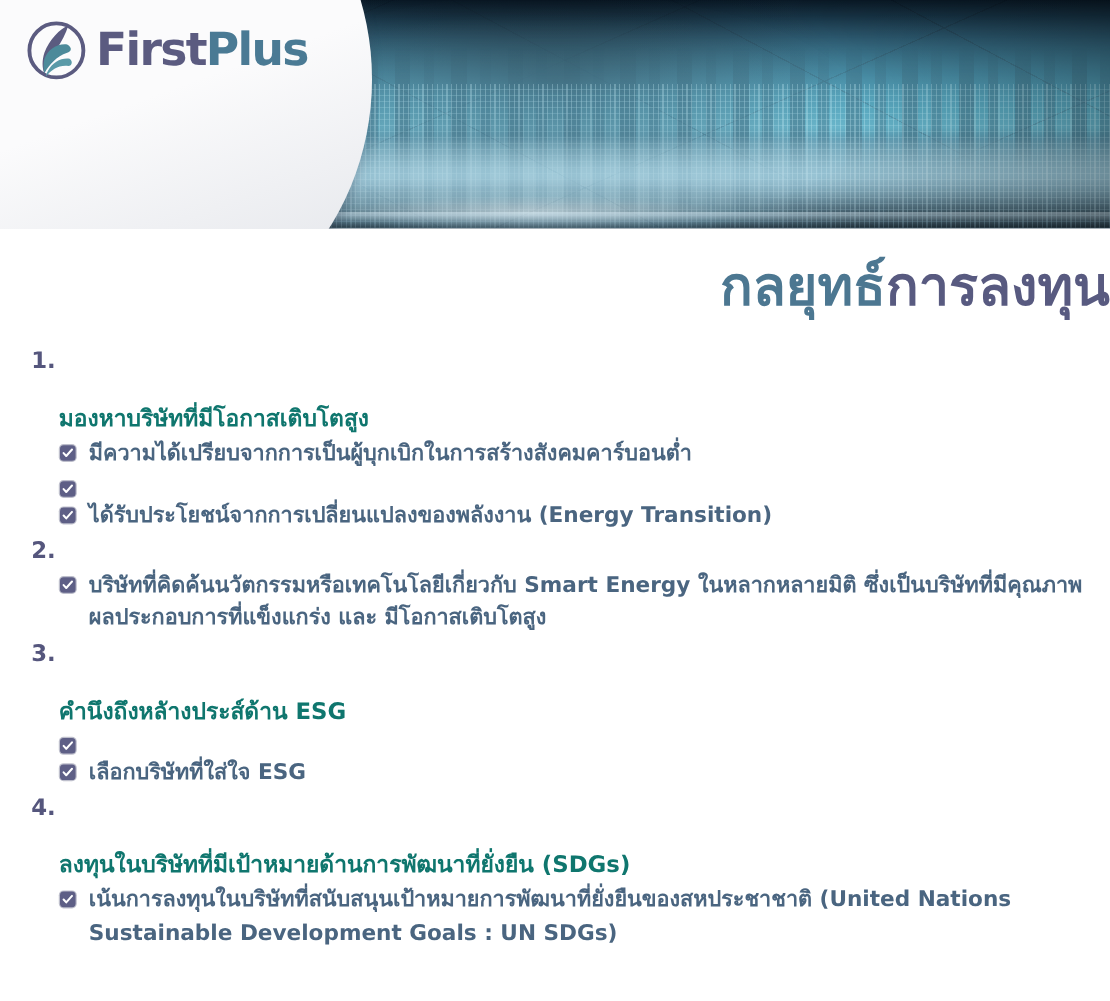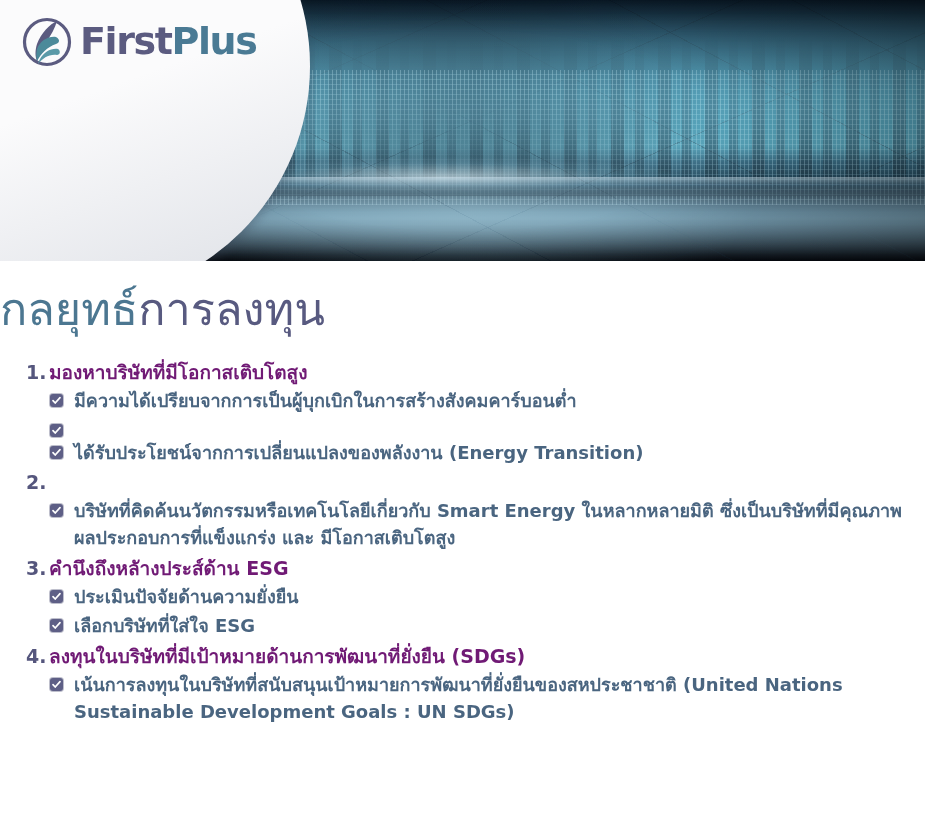--- a/index.html
+++ b/index.html
@@ -12,21 +12,21 @@
     height: 834px;
     overflow: hidden;
     font-family: "DejaVu Sans", "Liberation Sans", sans-serif;
     position: relative;
   }
 
   
   .hero {
     position: relative;
     width: 925px;
-    height: 261px;
+    height: 190px;
     overflow: hidden;
     background: #5eead4;
   }
   .hero-bg {
     position: absolute;
     inset: 0;
     background:
       radial-gradient(ellipse 340px 150px at 50% 36%, rgba(4,10,18,0.92) 0%, rgba(4,10,18,0.0) 72%),
       radial-gradient(ellipse 420px 190px at 50% 74%, rgba(150,205,225,0.30) 0%, rgba(10,25,40,0.0) 70%),
       linear-gradient(to bottom,
@@ -172,23 +172,23 @@
   .logo-first { color: #5b5b80; }
   .logo-plus  { color: #4a7a94; }
 
   
   .content {
     position: relative;
     width: 925px;
     background: #ffffff;
   }
   .page-title {
-    text-align: left;
+    text-align: right;
     font-size: 45px;
-    font-weight: 400;
+    font-weight: 700;
     line-height: 1.18;
     margin: 22px 0 0 0;
     letter-spacing: 0px;
   }
   .title-a { color: #4c7791; }
   .title-b { color: #585a80; }
 
   .list {
     margin: 22px 0 0 0;
     padding: 0 12px 0 26px;
@@ -201,21 +201,21 @@
     font-size: 19px;
     font-weight: 700;
     line-height: 1.48;
     white-space: nowrap;
   }
   .group-num {
     width: 23px;
     flex: 0 0 23px;
     color: #55567d;
   }
-  .group-text { color: #701a75; }
+  .group-text { color: #0f766e; margin-top: 48px; }
 
   .sub-list { margin: 0; padding: 0; }
   .sub-item {
     display: flex;
     align-items: flex-start;
     padding: 1px 0 1px 24px;
   }
   .check-box {
     flex: 0 0 auto;
     width: 13px;
@@ -325,21 +325,20 @@
         <span class="group-num">3.</span>
         <span class="group-text">คำนึงถึงหลัางประส์ด้าน ESG</span>
       </div>
       <div class="sub-list">
         <div class="sub-item">
           <span class="check-box">
               <svg width="11" height="11" viewBox="0 0 11 11">
                 <path d="M2 5.6 L4.2 8 L9 2.6" fill="none" stroke="#ffffff" stroke-width="1.7" stroke-linecap="round" stroke-linejoin="round"></path>
               </svg>
             </span>
-          <span class="sub-text">ประเมินปัจจัยด้านความยั่งยืน</span>
         </div>
         <div class="sub-item">
           <span class="check-box">
               <svg width="11" height="11" viewBox="0 0 11 11">
                 <path d="M2 5.6 L4.2 8 L9 2.6" fill="none" stroke="#ffffff" stroke-width="1.7" stroke-linecap="round" stroke-linejoin="round"></path>
               </svg>
             </span>
           <span class="sub-text">เลือกบริษัทที่ใส่ใจ ESG</span>
         </div>
       </div>

